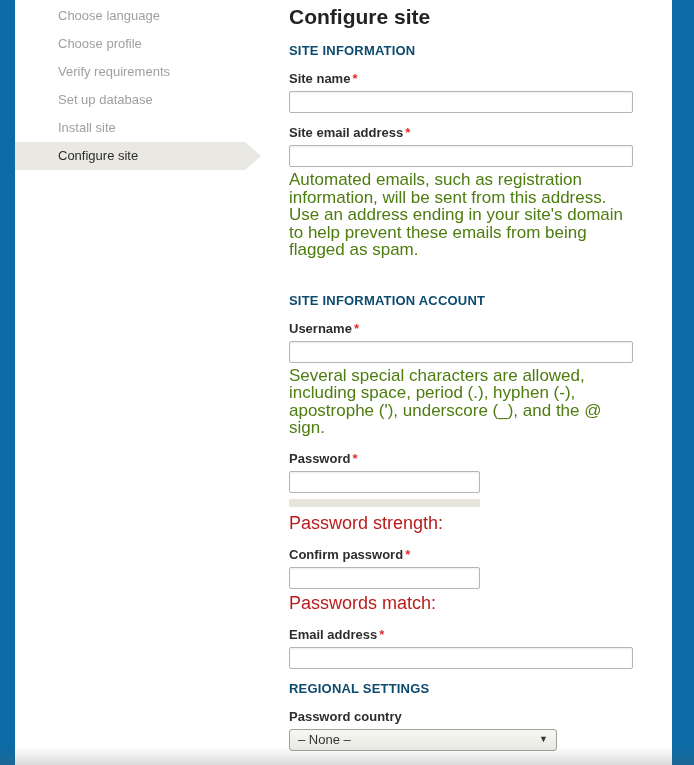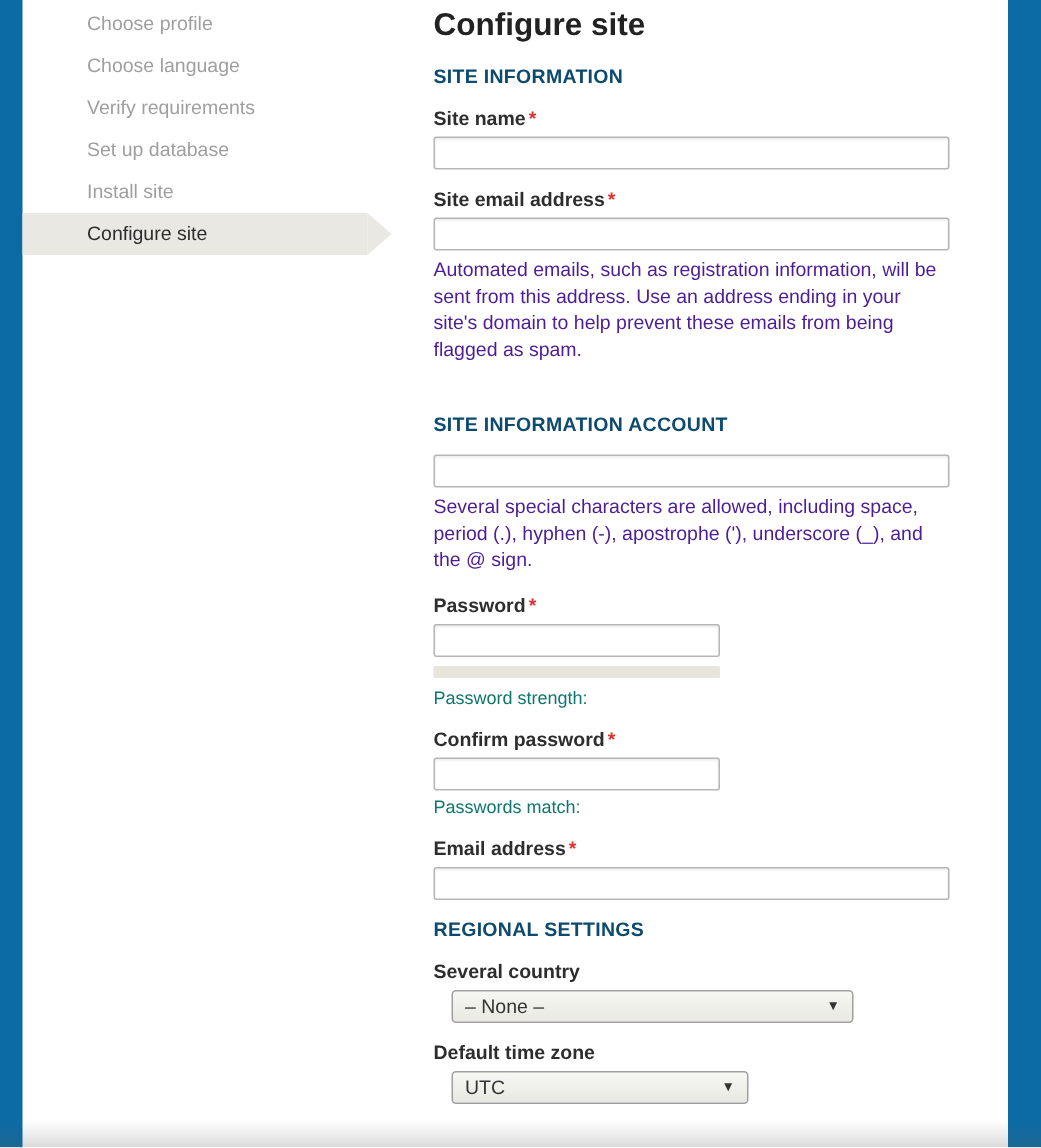--- a/index.html
+++ b/index.html
@@ -34,51 +34,51 @@
   label.field-label{display:block;font-size:13px;font-weight:bold;color:#2d2d2d;margin:0 0 5px;}
   .req{color:var(--required-red,#e32e2e);font-weight:bold;margin-left:2px;}
   input.text{
     box-sizing:border-box;height:22px;border:1px solid #b5b5b5;border-radius:2px;background:#fff;
     box-shadow:inset 0 1px 2px rgba(0,0,0,.08);padding:0 6px;font:13px "Liberation Sans",sans-serif;
     display:block;margin:0 0 12px;outline:none;
   }
   input.full{width:344px;}
   input.short{width:191px;margin-bottom:6px;}
   input.tight{margin-bottom:4px;}
-  .description{font-size:13px;line-height:17.5px;color:#4c1d95;margin:0 0 14px;}
+  .description{font-size:17px;line-height:17.5px;color:#4d7c0f;margin:0 0 14px;}
   .description.after-email{margin-bottom:34px;}
   .strength-bar{width:191px;height:8px;background:var(--strength-bar,#e8e5dc);margin:0 0 6px;border-radius:1px;}
-  .plain-note{font-size:12px;color:#0f766e;margin:0 0 13px;}
+  .plain-note{font-size:18px;color:#b91c1c;margin:0 0 13px;}
   .mb-last{margin-bottom:28px;}
 
   .select{
     box-sizing:border-box;height:22px;border:1px solid #9f9f9f;border-radius:3px;
     background:linear-gradient(#f6f6f3,#e9e9e2);display:flex;align-items:center;
-    justify-content:space-between;padding:0 8px;font-size:13px;color:#333;margin:0 12px 12px;cursor:default;
+    justify-content:space-between;padding:0 8px;font-size:13px;color:#333;margin:0 0 12px;cursor:default;
   }
   .select.country{width:268px;}
   .select.timezone{width:198px;margin-bottom:26px;text-align:center;}
   .select .arrow{font-size:9px;color:#333;line-height:1;}
 
   .bottom-shade{
     position:absolute;left:0;right:0;bottom:0;height:18px;pointer-events:none;
     background:linear-gradient(to bottom,rgba(90,90,90,0),rgba(90,90,90,.22));
   }
 </style>
 </head>
 <body>
 
 <div class="screen">
   <div class="bar-left"></div>
   <div class="bar-right"></div>
 
   <nav class="sidebar">
     <ol class="steps">
+      <li class="step"><span>Choose language</span></li>
       <li class="step"><span>Choose profile</span></li>
-      <li class="step"><span>Choose language</span></li>
       <li class="step"><span>Verify requirements</span></li>
       <li class="step"><span>Set up database</span></li>
       <li class="step"><span>Install site</span></li>
       <li class="step active"><span>Configure site</span></li>
     </ol>
   </nav>
 
   <main class="content">
     <h1 class="page-title">Configure site</h1>
 
@@ -86,38 +86,39 @@
 
     <label class="field-label"><span>Site name</span><span class="req">*</span></label>
     <input class="text full" type="text" style="">
 
     <label class="field-label"><span>Site email address</span><span class="req">*</span></label>
     <input class="text full tight" type="text" style="">
     <p class="description after-email">Automated emails, such as registration information, will be sent from this address. Use an address ending in your site's domain to help prevent these emails from being flagged as spam.</p>
 
     <h2 class="section">SITE INFORMATION ACCOUNT</h2>
 
+    <label class="field-label"><span>Username</span><span class="req">*</span></label>
     <input class="text full tight" type="text" style="">
     <p class="description">Several special characters are allowed, including space, period (.), hyphen (-), apostrophe ('), underscore (_), and the @ sign.</p>
 
     <label class="field-label"><span>Password</span><span class="req">*</span></label>
     <input class="text short" type="password" style="">
     <div class="strength-bar"></div>
     <p class="plain-note">Password strength:</p>
 
     <label class="field-label"><span>Confirm password</span><span class="req">*</span></label>
     <input class="text short" type="password" style="margin-bottom: 4px;">
     <p class="plain-note">Passwords match:</p>
 
     <label class="field-label"><span>Email address</span><span class="req">*</span></label>
     <input class="text full mb-last" type="text" style="">
 
     <h2 class="section">REGIONAL SETTINGS</h2>
 
-    <label class="field-label">Several country</label>
+    <label class="field-label">Password country</label>
     <div class="select country">
       <span>– None –</span>
       <span class="arrow">▼</span>
     </div>
 
     <label class="field-label">Default time zone</label>
     <div class="select timezone">
       <span>UTC</span>
       <span class="arrow">▼</span>
     </div>

